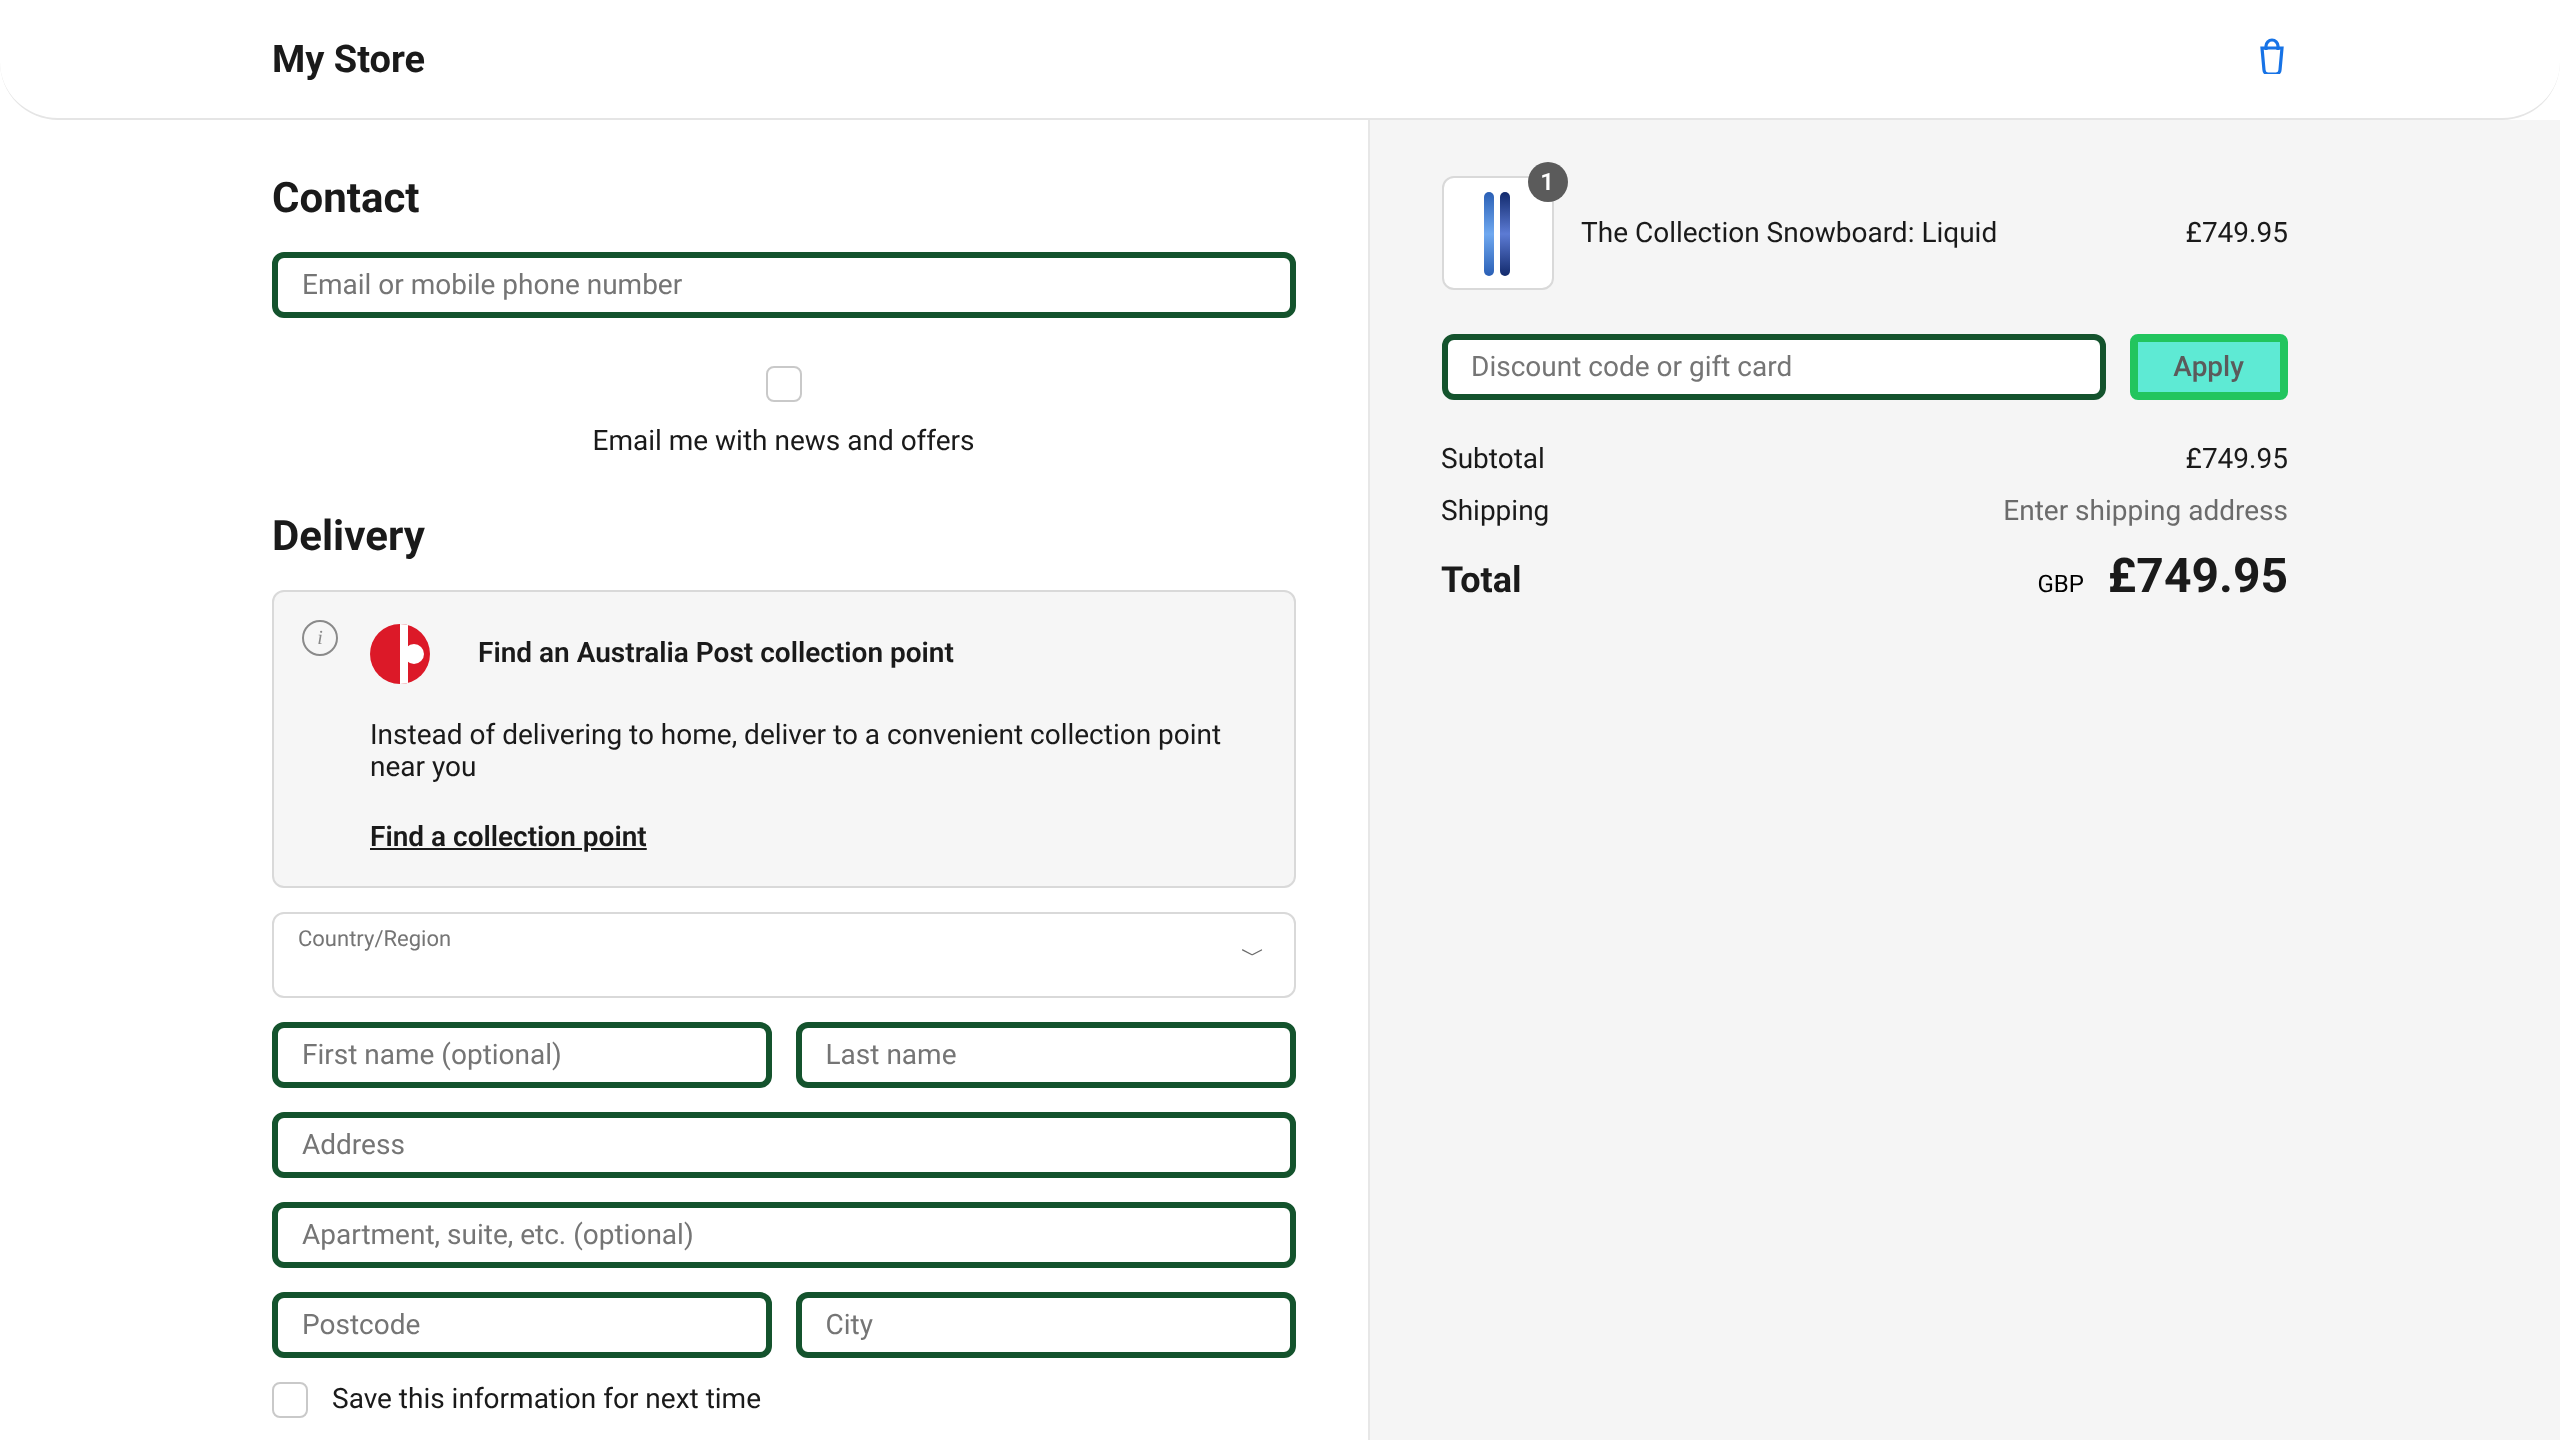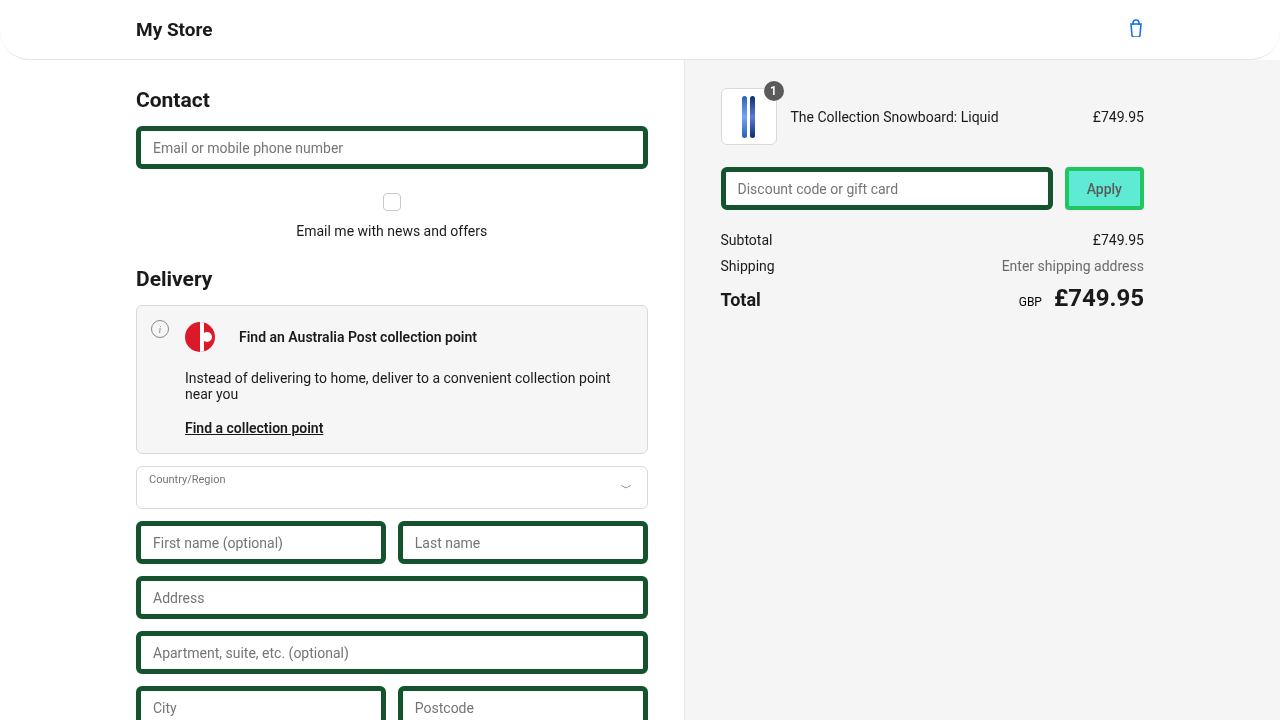--- a/index.html
+++ b/index.html
@@ -13,21 +13,21 @@
   .page { display: flex; width: 100%; }
   .left {
     width: 53.4%; padding: 28px 36px 20px 136px;
   }
   .right {
     width: 46.6%; background: #f5f5f5; border-left: 1px solid #e7e7e7;
     padding: 28px 136px 20px 36px;
   }
   h2.section { font-size: 21px; font-weight: 700; margin-bottom: 14px; }
   .input {
-    width: 100%; height: 43px; border: 5px solid #14532d; border-radius: 6px;
+    width: 100%; height: 33px; border: 3px solid #14532d; border-radius: 6px;
     padding: 0 12px; font-size: 14px; color: #1a1a1a; background: #fff;
   }
   .input::placeholder { color: #757575; }
   .checkbox-row { display: flex; align-items: center; gap: 12px; margin-top: 12px; margin-bottom: 28px; flex-direction: column; }
   .checkbox {
     width: 18px; height: 18px; border: 1px solid #c9c9c9; border-radius: 4px; background: #fff;
   }
   .check-label { font-size: 14px; }
   .notice {
     border: 1px solid #d9d9d9; background: #f6f6f6; border-radius: 6px;
@@ -129,22 +129,22 @@
       <span class="chevron">﹀</span>
     </div>
 
     <div class="row">
       <input class="input" placeholder="First name (optional)" style="">
       <input class="input" placeholder="Last name" style="">
     </div>
     <input class="input single" placeholder="Address" style="">
     <input class="input single" placeholder="Apartment, suite, etc. (optional)" style="">
     <div class="row">
+      <input class="input" placeholder="Postcode" style="">
       <input class="input" placeholder="City" style="">
-      <input class="input" placeholder="Postcode" style="">
     </div>
     <div class="save-row">
       <div class="checkbox"></div>
       <span class="check-label">Save this information for next time</span>
     </div>
   </div>
 
   <div class="right">
     <div class="item-row">
       <div class="thumb">

